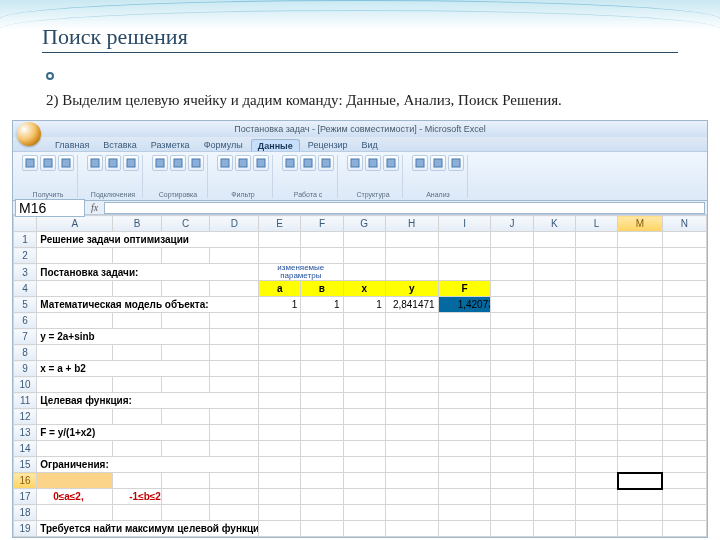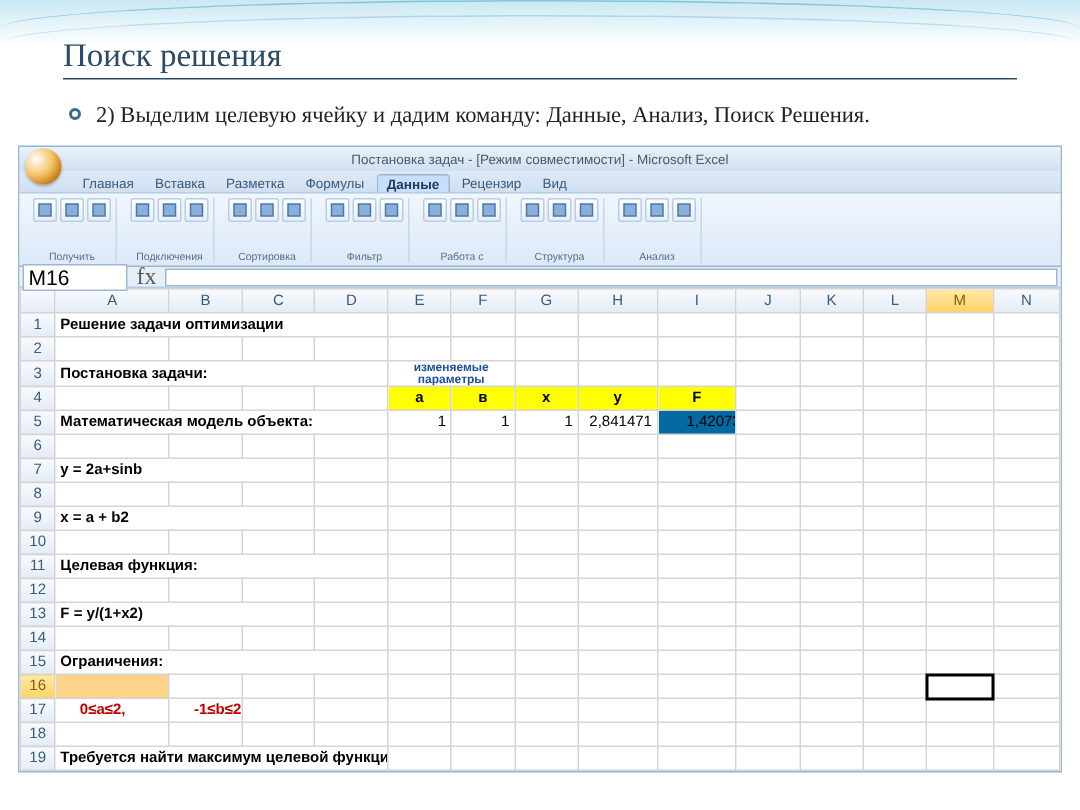--- a/index.html
+++ b/index.html
@@ -3,38 +3,38 @@
 <meta charset="utf-8">
 <style>
   * { box-sizing: border-box; margin: 0; padding: 0; }
   body { font-family: "Segoe UI", Tahoma, sans-serif; font-size: 11px; background: #fff; width: 720px; height: 540px; overflow: hidden; }
   .slide-hdr { position: relative; padding: 24px 42px 6px; }
   .wave { position: absolute; top: 0; left: 0; right: 0; height: 40px; background: linear-gradient(180deg, rgba(100,190,220,0.35), rgba(100,190,220,0) 75%); }
   .wave::before, .wave::after { content:""; position:absolute; left:0; right:0; height:18px; border-top:1px solid rgba(60,160,200,.5); border-radius: 50% 50% 0 0 / 100% 100% 0 0; }
   .wave::after { top: 10px; border-top-color: rgba(60,160,200,.3);}
   .title { font-family: Georgia, "Times New Roman", serif; font-size: 22px; color: #2a4a66; position: relative; }
   .title-underline { height: 1px; background: #2a4a66; margin-top: 2px; }
-  .bullet-row { display: flex; align-items: flex-start; gap: 10px; padding: 8px 30px 10px 46px; font-family: Georgia, serif; font-size: 15px; color: #222; line-height: 1.35; }
+  .bullet-row { display: flex; align-items: flex-start; gap: 10px; padding: 8px 30px 10px 46px; font-family: Georgia, serif; font-size: 15px; color: #222; line-height: 1.35; flex-direction: column; }
   .bullet-dot { width: 8px; height: 8px; border-radius: 50%; border: 2px solid #3a6b8a; margin-top: 5px; flex: none; }
   
   .excel { margin: 0 12px; border: 1px solid #9db7cf; background: #dfe9f5; font-size: 10px; }
   .titlebar { display:flex; align-items:center; justify-content:center; background: linear-gradient(#e9f1fb,#cfe0f3); height:16px; position:relative; color:#4a5a6a; font-size:9px; }
   .titlebar .orb { position:absolute; left:4px; top:1px; width:24px; height:24px; border-radius:50%; background: radial-gradient(circle at 30% 30%, #fff, #f6c36a 45%, #d18a1f 70%, #8a5210); box-shadow: 0 1px 2px rgba(0,0,0,.3); z-index:2;}
   .tabs { display:flex; gap:2px; background: linear-gradient(#dfe9f5,#cfe0f3); padding: 2px 4px 0 36px; height: 14px; }
   .tab { padding: 1px 6px; font-size:9px; color:#3a5a7a; border-radius: 3px 3px 0 0; text-align: center; }
   .tab.active { background: #c8dffb; border: 1px solid #9db7cf; border-bottom: none; font-weight: bold; color:#1a3a5a;}
   .ribbon { background: linear-gradient(#f0f6fd,#dce9f8); border-top:1px solid #b8cde3; border-bottom:1px solid #9db7cf; height: 50px; display:flex; gap:6px; padding:3px 6px 2px; }
   .rgroup { border-right: 1px solid #c8d6e8; padding: 0 3px; display:flex; flex-direction:column; justify-content:space-between; align-items:center; }
   .rgroup .icons { display:flex; gap:2px; }
   .ric { width:16px; height:16px; background: linear-gradient(#fff,#e6eef8); border:1px solid #b8cde3; border-radius:2px; display:flex; align-items:center; justify-content:center; }
   .ric svg { width:10px; height:10px; }
   .rgroup .lbl { font-size:7px; color:#5a6e82; white-space:nowrap; }
   .namebox-row { display:flex; align-items:center; background:#e6eef8; border-bottom:1px solid #b8cde3; height:14px; }
   .namebox { width:70px; background:#fff; border:1px solid #9db7cf; font-size:14px; padding:0 3px; margin:1px 2px; }
-  .fx { font-family: "Times New Roman", serif; font-size: 16px; color:#5a5a5a; margin: 0 4px; }
+  .fx { font-style:italic; font-family: "Times New Roman", serif; font-size: 10px; color:#5a5a5a; margin: 0 4px; }
   .fbar { flex:1; background:#fff; border:1px solid #9db7cf; height:12px; margin:1px 2px; }
   
   .grid { background:#fff; }
   table { border-collapse: collapse; width:100%; table-layout: fixed; }
   th, td { border: 1px solid #d4d4d4; height: 16px; font-size: 10px; font-family: Arial, sans-serif; padding: 0 3px; overflow:hidden; white-space:nowrap; }
   th { background: linear-gradient(#f7fafd,#e4ecf6); color:#3a5a7a; font-weight:normal; text-align:center; }
   th.row { width:22px; }
   th.sel { background: linear-gradient(#ffe9a8,#ffd463); color:#8a5a10;}
   td { text-align:left; color:#000; }
   td.r { text-align:right; }
@@ -287,21 +287,21 @@
             <td></td>
             <td></td>
             <td></td>
             <td></td>
             <td></td>
             <td></td>
           </tr>
           <tr>
             <th class="row">3</th>
             <td class="bold" colspan="4">Постановка задачи:</td>
-            <td class="c blue" colspan="2" style="white-space: normal; line-height: 8px; font-size: 8px; font-weight: bold;">изменяемые параметры</td>
+            <td class="c blue" colspan="2" style="white-space: normal; line-height: 8px; font-size: 8px;">изменяемые параметры</td>
             <td></td>
             <td></td>
             <td></td>
             <td></td>
             <td></td>
             <td></td>
             <td></td>
             <td></td>
           </tr>
           <tr>

